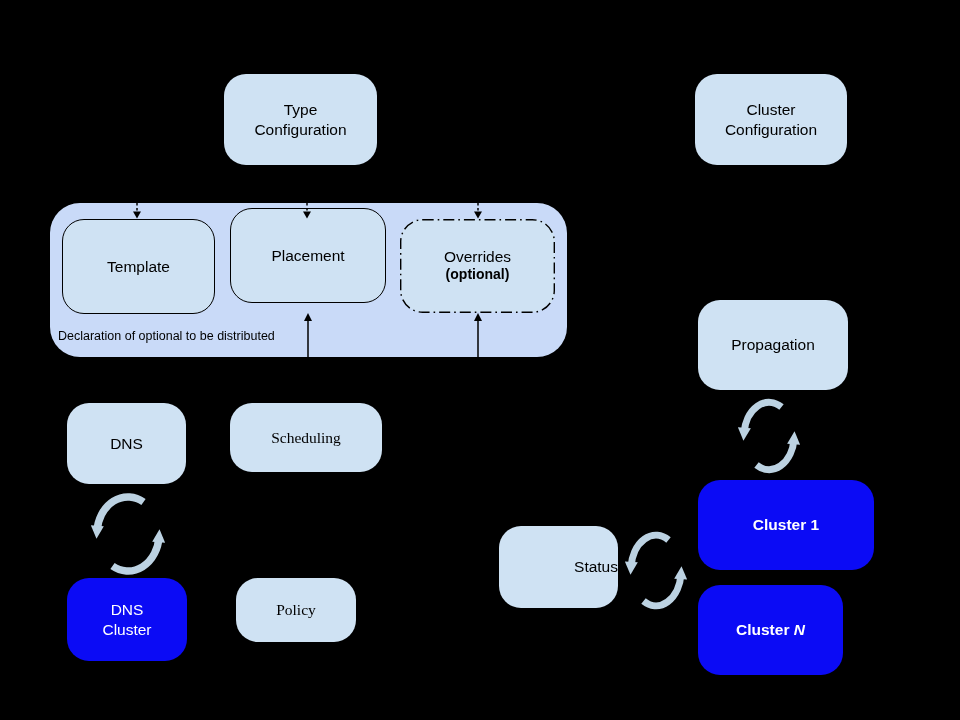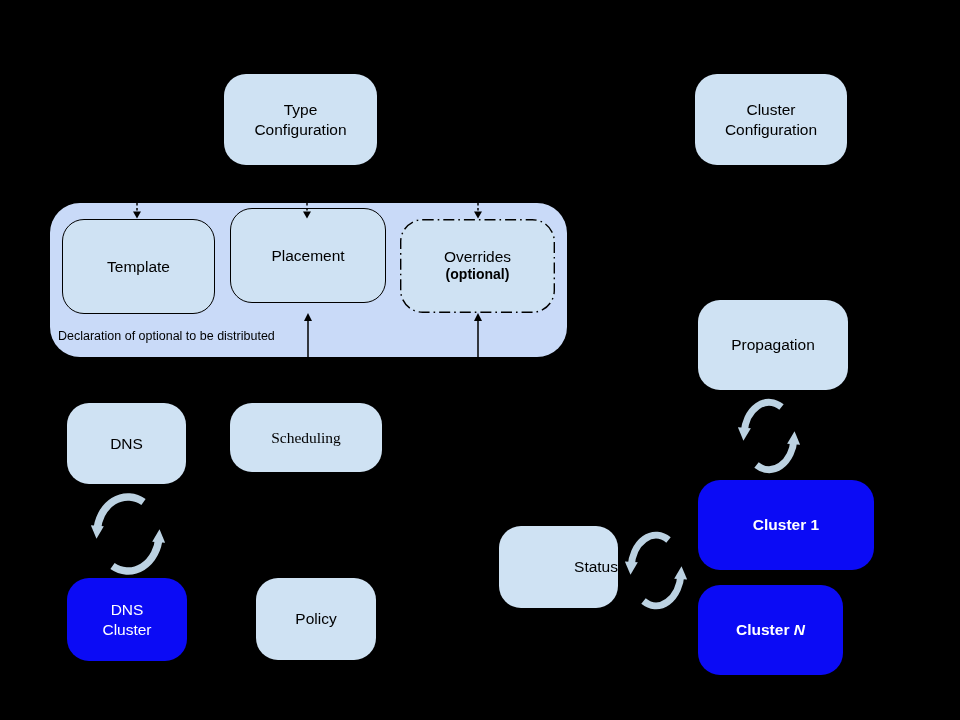--- a/index.html
+++ b/index.html
@@ -81,21 +81,21 @@
 
   <div class="node" style="left:230px; top:403px; width:152px; height:69px;font-family:Liberation Serif, serif;">
     <span>Scheduling</span>
   </div>
 
   <div class="node blue" style="left:67px; top:578px; width:120px; height:83px;">
     <span class="l1">DNS</span>
     <span class="l2">Cluster</span>
   </div>
 
-  <div class="node" style="left:256px; top:578px; width:120px; height:82px;">
+  <div class="node" style="left:236px; top:578px; width:120px; height:64px;font-family:Liberation Serif, serif;">
     <span>Policy</span>
   </div>
 
   <div class="node" style="left:698px; top:300px; width:150px; height:90px;">
     <span>Propagation</span>
   </div>
 
   <div class="node blue bold" style="left:698px; top:464px; width:176px; height:90px;margin-top:16px;">
     <span>Cluster 1</span>
   </div>

